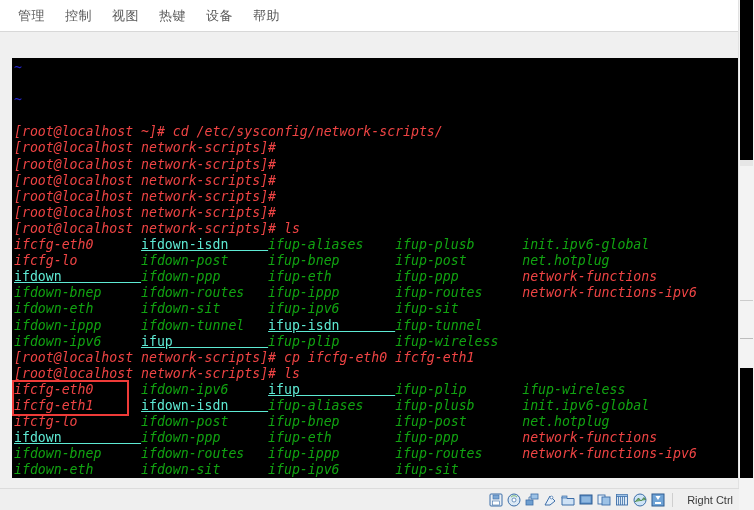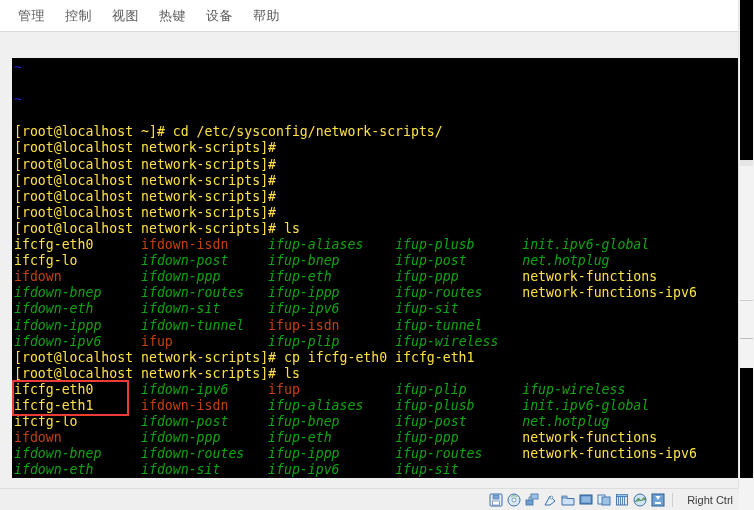--- a/index.html
+++ b/index.html
@@ -73,23 +73,23 @@
     background: #000000;
     font-family: "DejaVu Sans Mono", "Liberation Mono", monospace;
     font-size: 13.2px;
     line-height: 16.1px;
     padding: 2px 0 0 2px;
     box-sizing: border-box;
     white-space: pre;
     color: #c8c8c8;
   }
   .term-line { height: 16.1px; white-space: pre; }
-  .c-white  { color: #fde047; }
+  .c-white  { color: #ef4444; font-style: italic; }
   .c-green  { color: #11a411; font-style: italic; }
-  .c-cyan   { color: #c2410c; }
+  .c-cyan   { color: #5eead4; text-decoration: underline; }
   .c-blue   { color: #2424c8; }
 
   
   .redbox {
     position: absolute;
     border: 2px solid #ef3b38;
     pointer-events: none;
     box-sizing: border-box;
   }
 

